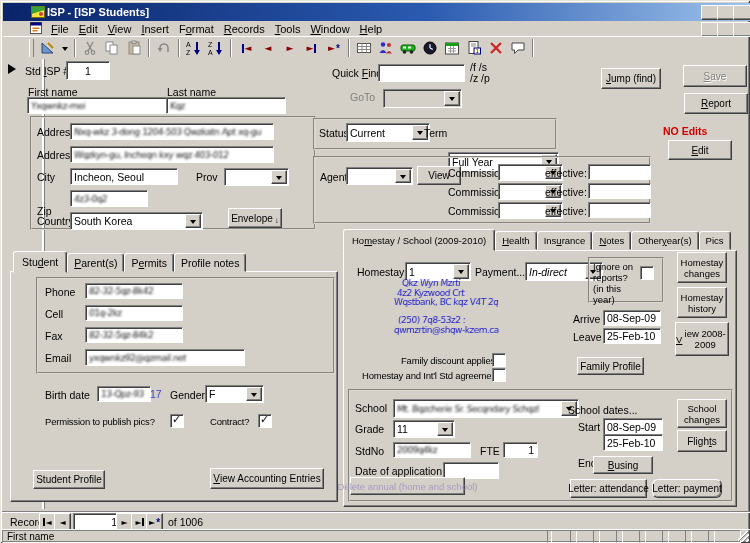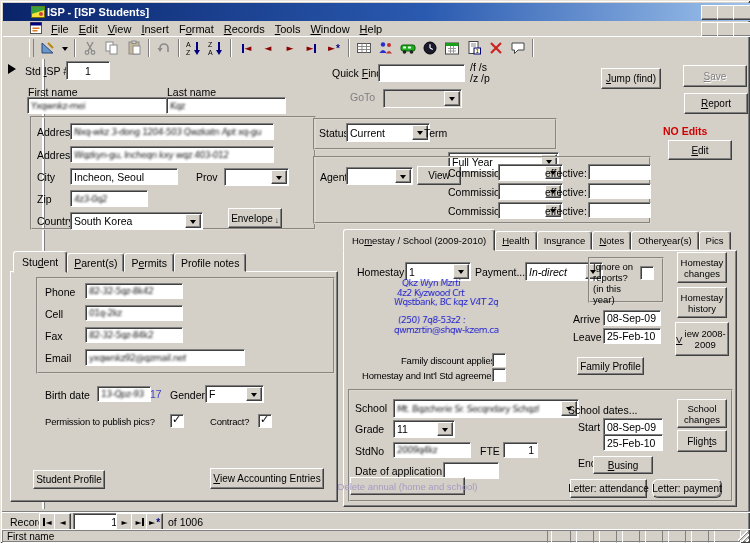--- a/index.html
+++ b/index.html
@@ -319,21 +319,21 @@
     </div>
   <span class="lbl" style="left:37px;top:171px;">City</span>
   <div class="input" style="left:70px;top:168px;width:100px;height:15px;">Incheon, Seoul</div>
   <span class="lbl" style="left:196px;top:171px;">Prov</span>
   <div class="combo" style="left:224px;top:168px;width:44px;height:16px;">
     <span></span>
     <span class="cb">
         <span class="dda"></span>
       </span>
   </div>
-  <span class="lbl" style="left:37px;top:193px;">Zip</span>
+  <span class="lbl" style="left:37px;top:205px;">Zip</span>
   <div class="input" style="left:70px;top:190px;width:70px;height:15px;">
       <span class="scr">4z3-0q2</span>
     </div>
   <span class="lbl" style="left:37px;top:215px;">Country</span>
   <div class="combo" style="left:70px;top:212px;width:112px;height:16px;">
     <span>South Korea</span>
     <span class="cb">
         <span class="dda"></span>
       </span>
   </div>

